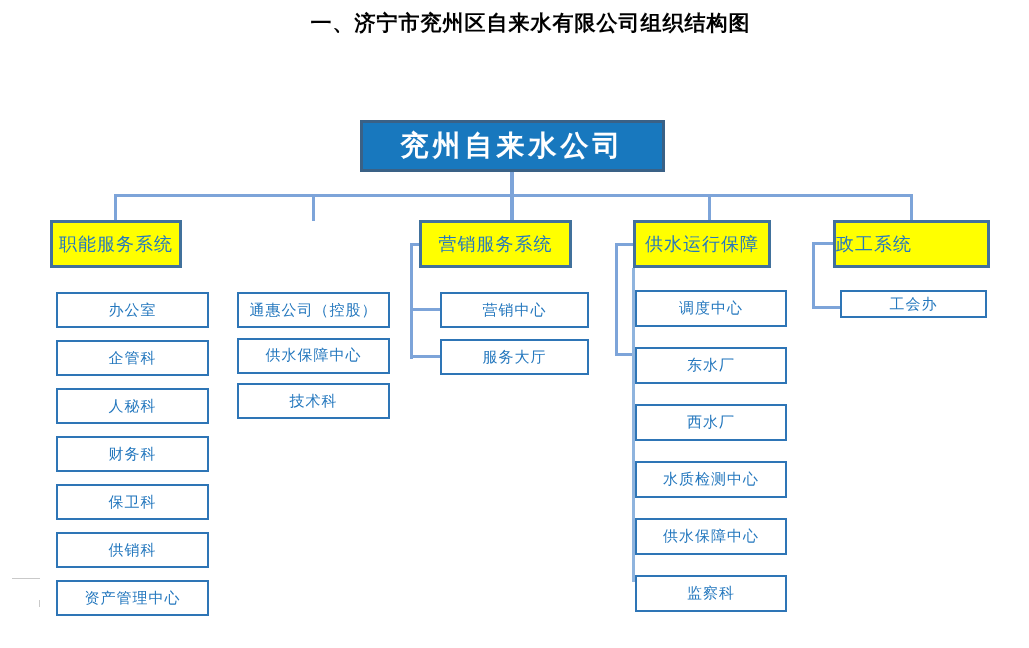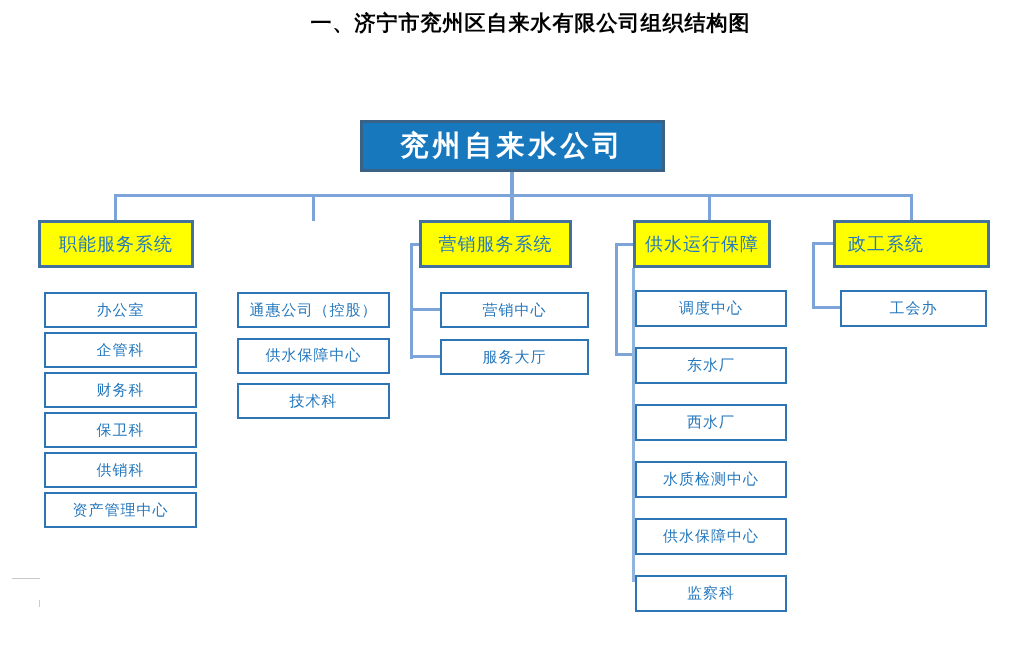--- a/index.html
+++ b/index.html
@@ -21,37 +21,37 @@
     background:var(--root-fill,#1878BE);
     border:3px solid var(--root-border,#3A6186);
     color:#fff; font-size:28px; font-weight:bold; letter-spacing:4px;
   }
   .branch {
     top:220px; height:48px;
     background:var(--branch-fill,#FFFF00);
     border:3px solid var(--branch-border,#41719C);
     color:var(--text-blue,#2578BE); font-size:18px; letter-spacing:1px;
   }
-  .b1{left:38px;width:156px} .b2{left:237px;width:153px}
+  .b1{left:50px;width:132px} .b2{left:237px;width:153px}
   .b3{left:419px;width:153px} .b4{left:633px;width:138px}
-  .b5{left:833px;width:157px; justify-content:flex-start; padding-left:12px}
+  .b5{left:833px;width:157px; justify-content:flex-start; }
   .col { position:absolute; display:flex; flex-direction:column; z-index:2; }
-  .c1{left:44px;  top:292px; width:153px; gap:4px}
+  .c1{left:56px;  top:292px; width:153px; gap:12px}
   .c2{left:237px; top:292px; width:153px; gap:9.5px}
   .c3{left:440px; top:292px; width:149px; gap:11px}
   .c4{left:635px; top:290px; width:152px; gap:20px}
   .c5{left:840px; top:290px; width:147px}
   .child {
     position:relative; height:36px; box-sizing:border-box;
     background:#fff; border:2px solid var(--child-border,#2E75B6);
     color:var(--text-blue,#2578BE); font-size:15px; letter-spacing:1px;
     display:flex; align-items:center; justify-content:center;
   }
   .c4 .child{height:37px}
-  .c5 .child{height:37px}
+  .c5 .child{height:28px}
   .line { position:absolute; background:var(--connector,#7DA4D9); z-index:1; }
   .line.light { background:var(--connector-light,#8FB4DE); }
   .gray { position:absolute; background:#C9C9C9; z-index:0; }
 </style>
 </head>
 <body>
 
 <div class="canvas">
 
   <h1 class="title">一、济宁市兖州区自来水有限公司组织结构图</h1>
@@ -84,20 +84,21 @@
   <div class="gray" style="left:39px;top:600px;width:1px;height:7px"></div>
 
   <div class="node branch b1">职能服务系统</div>
   <div class="node branch b3">营销服务系统</div>
   <div class="node branch b4">供水运行保障</div>
   <div class="node branch b5">政工系统</div>
 
   <div class="col c1">
     <div class="node child" style="position:relative">办公室</div>
     <div class="node child" style="position:relative">企管科</div>
+    <div class="node child" style="position:relative">人秘科</div>
     <div class="node child" style="position:relative">财务科</div>
     <div class="node child" style="position:relative">保卫科</div>
     <div class="node child" style="position:relative">供销科</div>
     <div class="node child" style="position:relative">资产管理中心</div>
   </div>
 
   <div class="col c2">
     <div class="node child" style="position:relative">通惠公司（控股）</div>
     <div class="node child" style="position:relative">供水保障中心</div>
     <div class="node child" style="position:relative">技术科</div>

